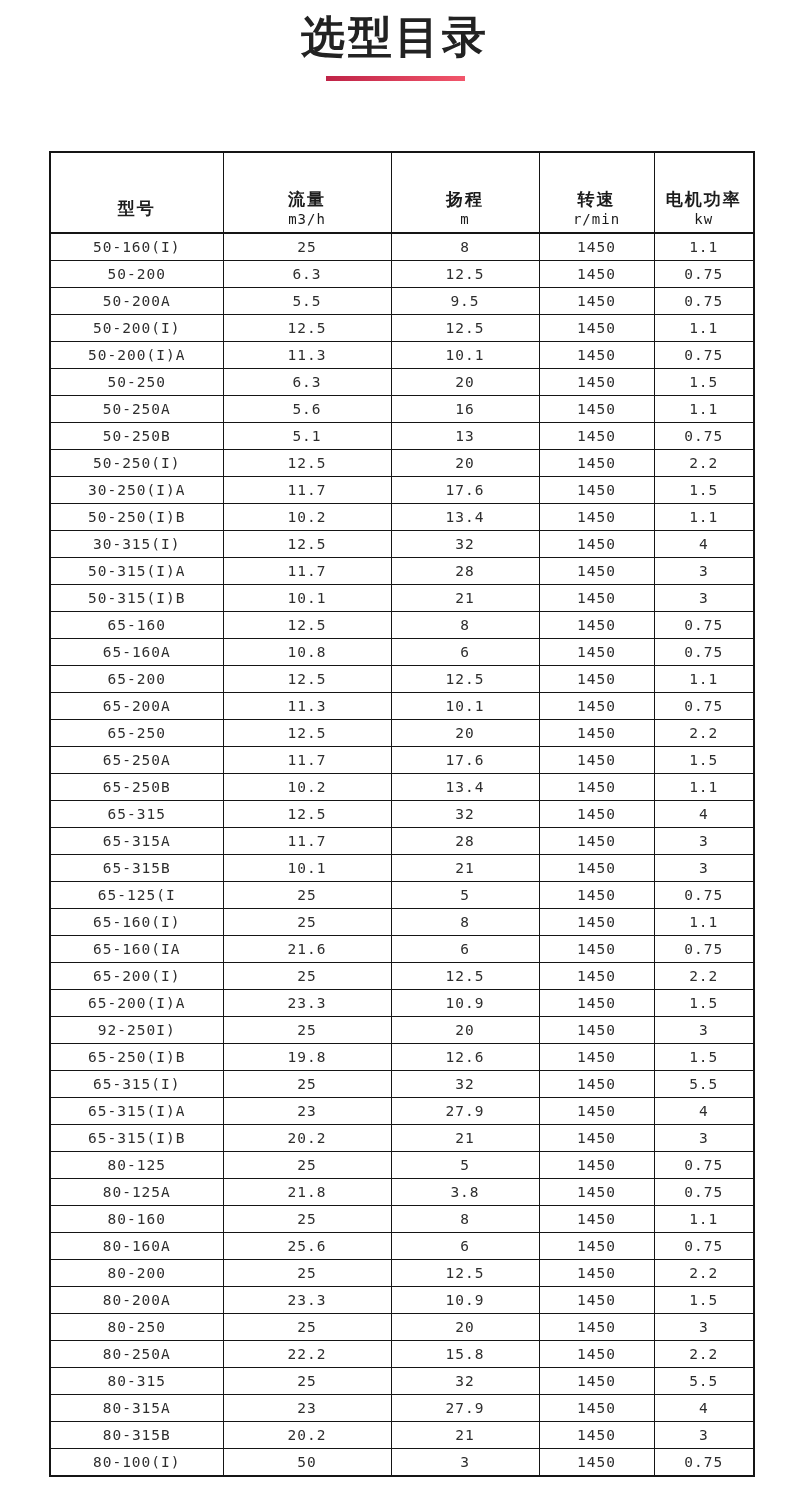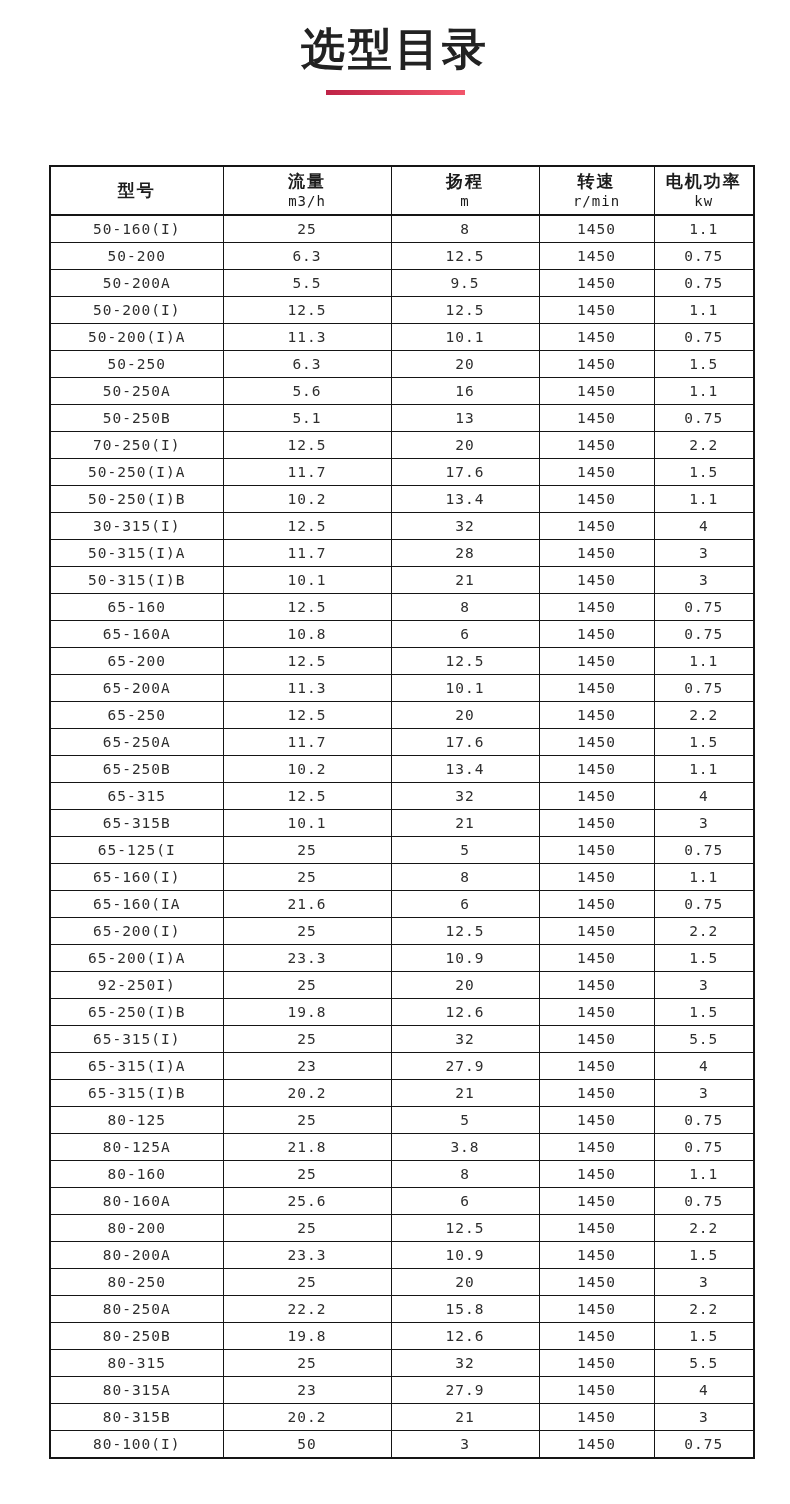--- a/index.html
+++ b/index.html
@@ -8,21 +8,21 @@
     background: #ffffff;
   }
   body {
     width: 790px;
     height: 1504px;
     overflow: hidden;
     position: relative;
     font-family: "DejaVu Sans Mono", "Liberation Mono", monospace;
   }
   .page-title {
-    margin: 16px;
+    margin: 4px;
     padding-top: 8px;
     height: 50px;
     line-height: 50px;
     text-align: center;
     font-size: 44px;
     font-weight: 900;
     letter-spacing: 3px;
     color: #222222;
     font-family: "DejaVu Sans", "Liberation Sans", sans-serif;
   }
@@ -52,20 +52,21 @@
     height: 47px;
     border-bottom: 2.5px solid #151515;
     color: #1c1c1c;
   }
   .th-inner {
     display: flex;
     flex-direction: column;
     justify-content: center;
     align-items: center;
     height: 47px;
+    margin-top: 32px;
   }
   .col-cn {
     font-family: "DejaVu Sans", "Liberation Sans", sans-serif;
     font-size: 17px;
     font-weight: 700;
     line-height: 21px;
     letter-spacing: 2px;
   }
   .col-unit {
     font-size: 14px;
@@ -183,28 +184,28 @@
           <td>1.1</td>
         </tr>
         <tr>
           <td>50-250B</td>
           <td>5.1</td>
           <td>13</td>
           <td>1450</td>
           <td>0.75</td>
         </tr>
         <tr>
-          <td>70-250(I)</td>
+          <td>50-250(I)</td>
           <td>12.5</td>
           <td>20</td>
           <td>1450</td>
           <td>2.2</td>
         </tr>
         <tr>
-          <td>50-250(I)A</td>
+          <td>30-250(I)A</td>
           <td>11.7</td>
           <td>17.6</td>
           <td>1450</td>
           <td>1.5</td>
         </tr>
         <tr>
           <td>50-250(I)B</td>
           <td>10.2</td>
           <td>13.4</td>
           <td>1450</td>
@@ -281,20 +282,27 @@
           <td>1.1</td>
         </tr>
         <tr>
           <td>65-315</td>
           <td>12.5</td>
           <td>32</td>
           <td>1450</td>
           <td>4</td>
         </tr>
         <tr>
+          <td>65-315A</td>
+          <td>11.7</td>
+          <td>28</td>
+          <td>1450</td>
+          <td>3</td>
+        </tr>
+        <tr>
           <td>65-315B</td>
           <td>10.1</td>
           <td>21</td>
           <td>1450</td>
           <td>3</td>
         </tr>
         <tr>
           <td>65-125(I</td>
           <td>25</td>
           <td>5</td>
@@ -414,27 +422,20 @@
           <td>3</td>
         </tr>
         <tr>
           <td>80-250A</td>
           <td>22.2</td>
           <td>15.8</td>
           <td>1450</td>
           <td>2.2</td>
         </tr>
         <tr>
-          <td>80-250B</td>
-          <td>19.8</td>
-          <td>12.6</td>
-          <td>1450</td>
-          <td>1.5</td>
-        </tr>
-        <tr>
           <td>80-315</td>
           <td>25</td>
           <td>32</td>
           <td>1450</td>
           <td>5.5</td>
         </tr>
         <tr>
           <td>80-315A</td>
           <td>23</td>
           <td>27.9</td>

